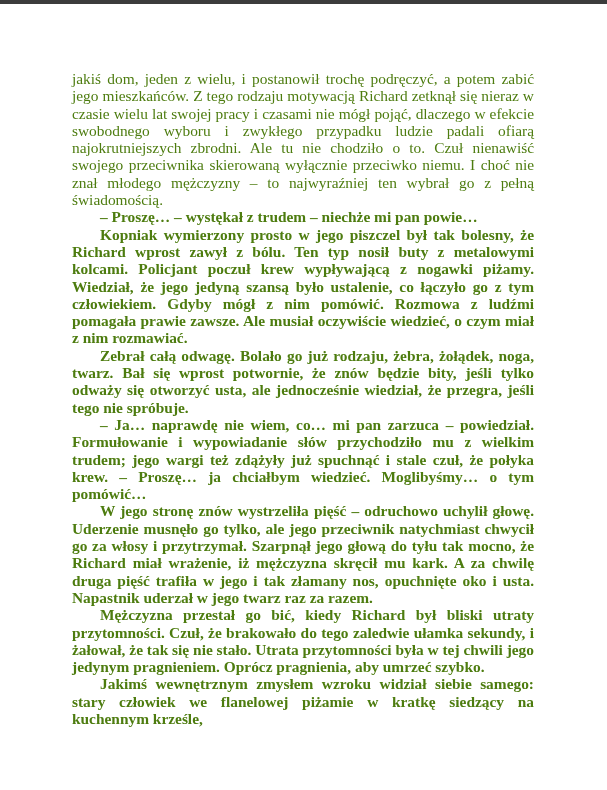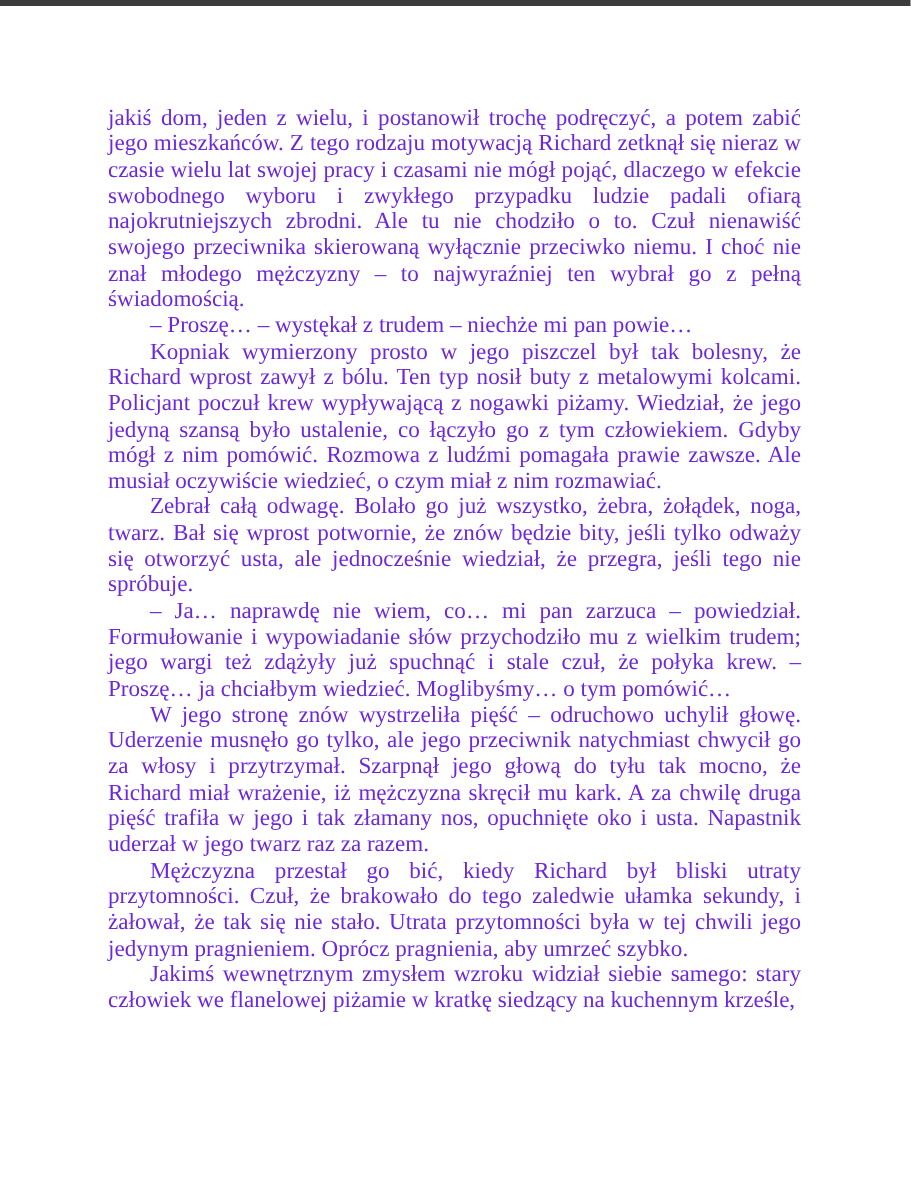--- a/index.html
+++ b/index.html
@@ -20,41 +20,42 @@
     left: 0;
     width: 607px;
     height: 4px;
     background: #3c3c3c;
   }
   .text-block {
     position: absolute;
     top: 70px;
     left: 72px;
     width: 462px;
-    color: #6d28d9;
+    color: #4d7c0f;
     font-size: 15.4px;
     line-height: 17.3px;
     text-align: justify;
     text-justify: inter-word;
   }
   .text-block p {
     margin: 0;
     padding: 0;
   }
   .text-block p.indented {
     text-indent: 28px;
+    font-weight: bold;
   }
 </style>
 </head>
 <body>
 
 <div class="top-bar"></div>
 
 <div class="text-block" id="text-block">
     <p class="">jakiś dom, jeden z wielu, i postanowił trochę podręczyć, a potem zabić jego mieszkańców. Z tego rodzaju motywacją Richard zetknął się nieraz w czasie wielu lat swojej pracy i czasami nie mógł pojąć, dlaczego w efekcie swobodnego wyboru i zwykłego przypadku ludzie padali ofiarą najokrutniejszych zbrodni. Ale tu nie chodziło o to. Czuł nienawiść swojego przeciwnika skierowaną wyłącznie przeciwko niemu. I choć nie znał młodego mężczyzny – to najwyraźniej ten wybrał go z pełną świadomością.</p>
     <p class="indented">– Proszę… – wystękał z trudem – niechże mi pan powie…</p>
     <p class="indented">Kopniak wymierzony prosto w jego piszczel był tak bolesny, że Richard wprost zawył z bólu. Ten typ nosił buty z metalowymi kolcami. Policjant poczuł krew wypływającą z nogawki piżamy. Wiedział, że jego jedyną szansą było ustalenie, co łączyło go z tym człowiekiem. Gdyby mógł z nim pomówić. Rozmowa z ludźmi pomagała prawie zawsze. Ale musiał oczywiście wiedzieć, o czym miał z nim rozmawiać.</p>
-    <p class="indented">Zebrał całą odwagę. Bolało go już wszystko, żebra, żołądek, noga, twarz. Bał się wprost potwornie, że znów będzie bity, jeśli tylko odważy się otworzyć usta, ale jednocześnie wiedział, że przegra, jeśli tego nie spróbuje.</p>
+    <p class="indented">Zebrał całą odwagę. Bolało go już rodzaju, żebra, żołądek, noga, twarz. Bał się wprost potwornie, że znów będzie bity, jeśli tylko odważy się otworzyć usta, ale jednocześnie wiedział, że przegra, jeśli tego nie spróbuje.</p>
     <p class="indented">– Ja… naprawdę nie wiem, co… mi pan zarzuca – powiedział. Formułowanie i wypowiadanie słów przychodziło mu z wielkim trudem; jego wargi też zdążyły już spuchnąć i stale czuł, że połyka krew. – Proszę… ja chciałbym wiedzieć. Moglibyśmy… o tym pomówić…</p>
     <p class="indented">W jego stronę znów wystrzeliła pięść – odruchowo uchylił głowę. Uderzenie musnęło go tylko, ale jego przeciwnik natychmiast chwycił go za włosy i przytrzymał. Szarpnął jego głową do tyłu tak mocno, że Richard miał wrażenie, iż mężczyzna skręcił mu kark. A za chwilę druga pięść trafiła w jego i tak złamany nos, opuchnięte oko i usta. Napastnik uderzał w jego twarz raz za razem.</p>
     <p class="indented">Mężczyzna przestał go bić, kiedy Richard był bliski utraty przytomności. Czuł, że brakowało do tego zaledwie ułamka sekundy, i żałował, że tak się nie stało. Utrata przytomności była w tej chwili jego jedynym pragnieniem. Oprócz pragnienia, aby umrzeć szybko.</p>
     <p class="indented">Jakimś wewnętrznym zmysłem wzroku widział siebie samego: stary człowiek we flanelowej piżamie w kratkę siedzący na kuchennym krześle,</p>
   </div>
 
 </body></html>

